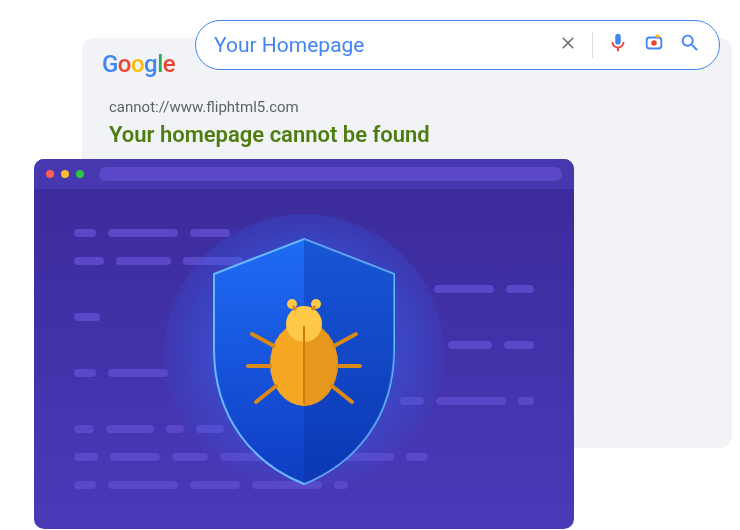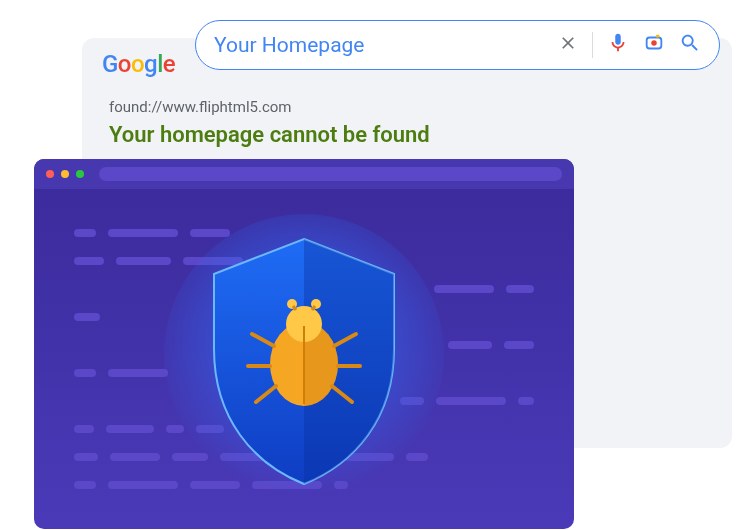--- a/index.html
+++ b/index.html
@@ -142,21 +142,21 @@
       background: #dadce0;
     }
   </style>
 </head>
 <body>
 
 <div class="search-panel">
   <div class="google-logo">
     <span class="g1">G</span><span class="g2">o</span><span class="g3">o</span><span class="g4">g</span><span class="g5">l</span><span class="g6">e</span>
   </div>
-  <div class="result-url">found://www.fliphtml5.com</div>
+  <div class="result-url">cannot://www.fliphtml5.com</div>
   <div class="result-title">Your homepage cannot be found</div>
 </div>
 
 <div class="search-bar">
   <div class="search-text">Your Homepage</div>
   <div class="search-icons">
     <span>
       <svg width="20" height="20" viewBox="0 0 24 24">
           <path fill="#70757a" d="M19 6.41L17.59 5 12 10.59 6.41 5 5 6.41 10.59 12 5 17.59 6.41 19 12 13.41 17.59 19 19 17.59 13.41 12z"></path>
         </svg>

